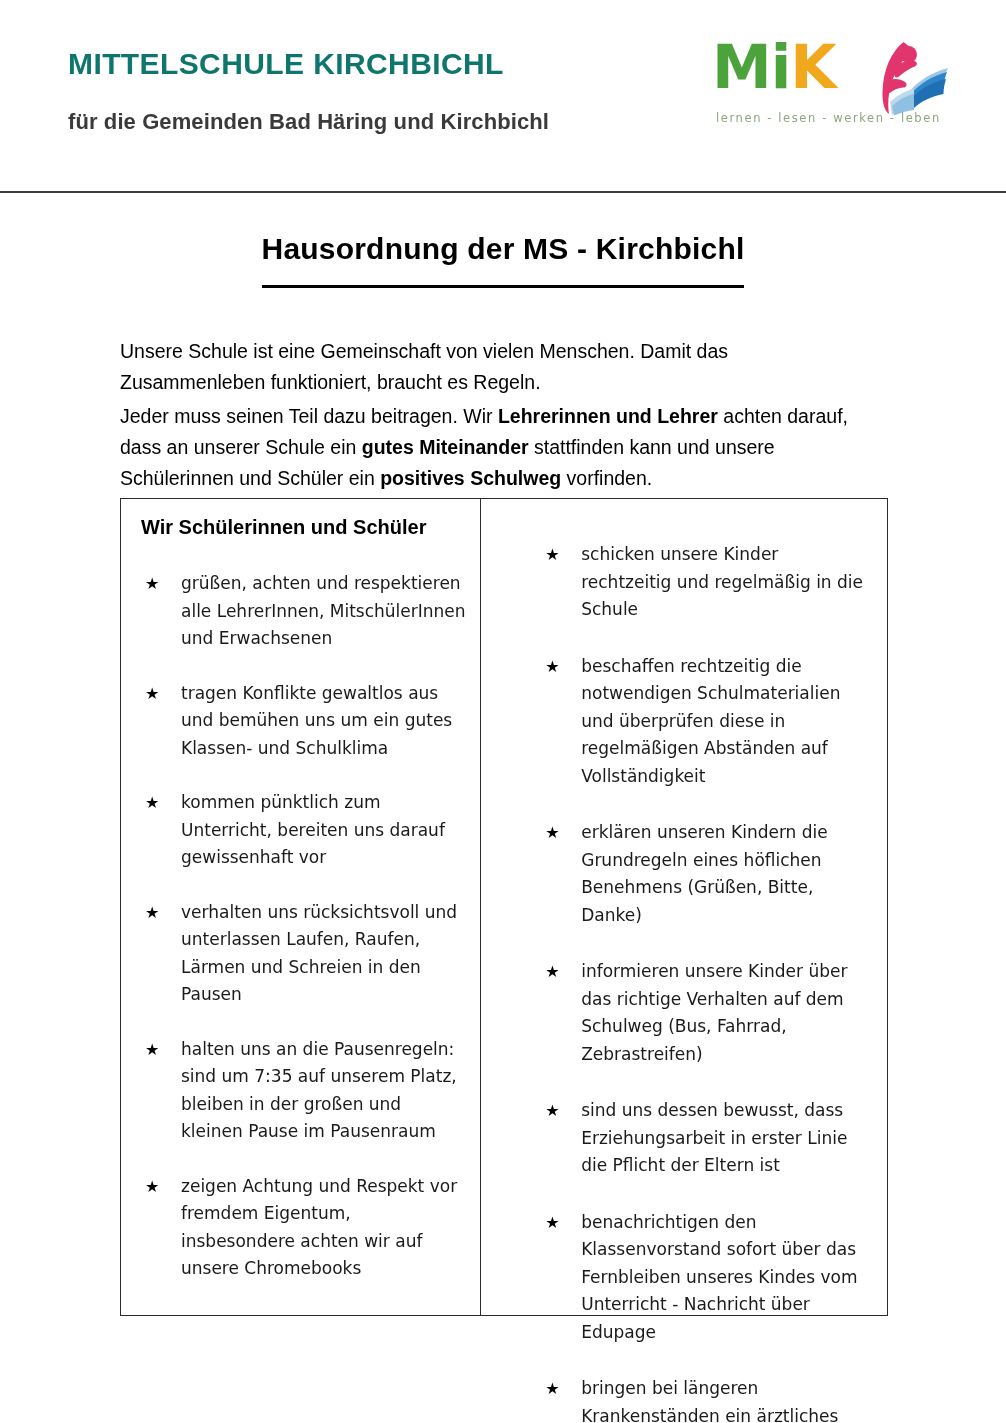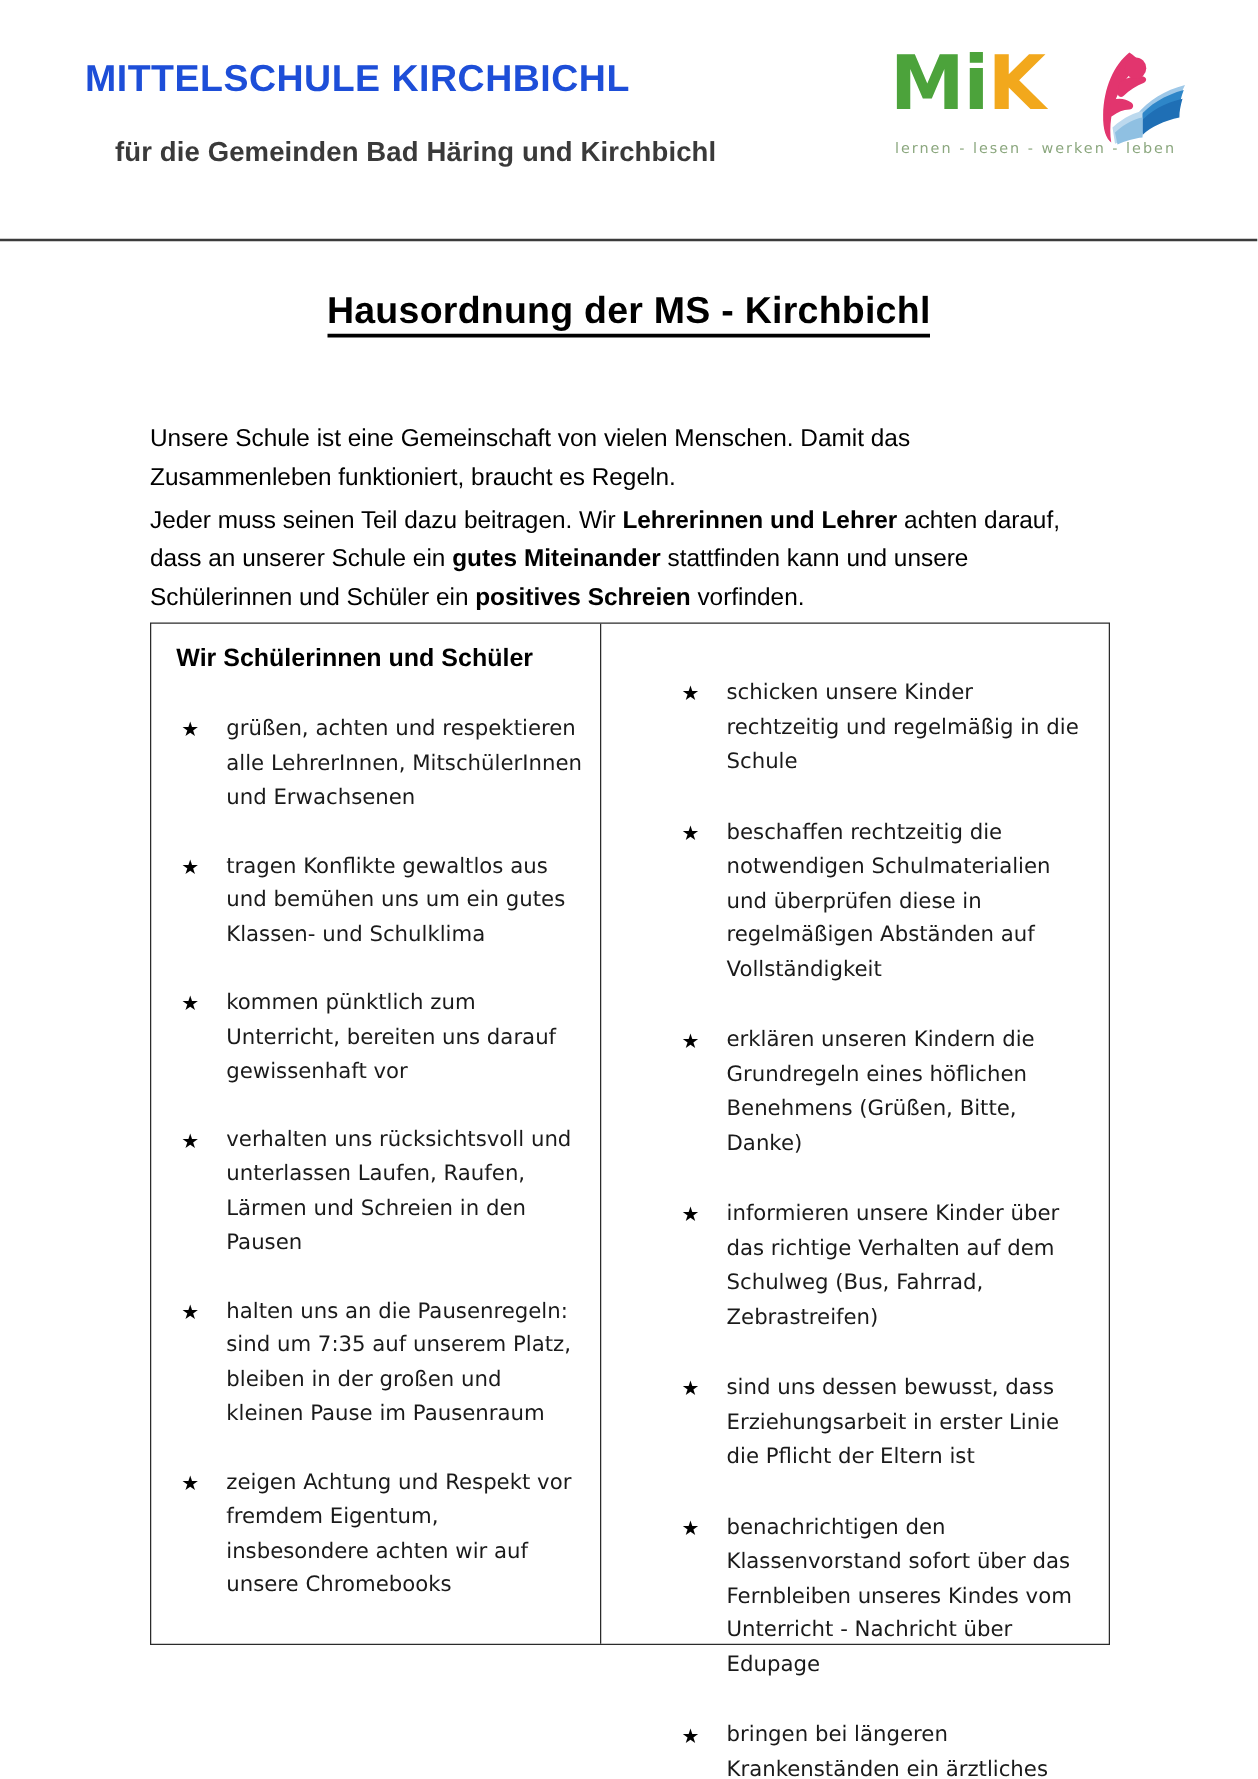--- a/index.html
+++ b/index.html
@@ -24,35 +24,34 @@
     height: 192px;
   }
   .school-name {
     position: absolute;
     left: 68px;
     top: 47px;
     font-family: "Liberation Sans", sans-serif;
     font-size: 30px;
     font-weight: bold;
     letter-spacing: 0.4px;
-    color: #1d4ed8;
+    color: #0f766e;
     white-space: nowrap;
     text-align: right;
   }
   .school-sub {
     position: absolute;
     left: 68px;
     top: 109px;
     font-family: "Liberation Sans", sans-serif;
     font-size: 22px;
     font-weight: bold;
     letter-spacing: 0.1px;
     color: #3a3a3a;
     white-space: nowrap;
-    margin-left: 24px;
   }
 
   
   .logo {
     position: absolute;
     left: 712px;
     top: 34px;
     width: 240px;
     height: 110px;
   }
@@ -104,21 +103,21 @@
     width: 1006px;
     text-align: center;
     font-family: "Liberation Sans", sans-serif;
     font-size: 30px;
     font-weight: bold;
     letter-spacing: 0.2px;
     color: #000;
   }
   .doc-title span {
     border-bottom: 3px solid #000;
-    padding-bottom: 2px;
+    padding-bottom: 20px;
   }
 
   
   .intro {
     position: absolute;
     left: 120px;
     width: 766px;
     text-align: left;
     font-family: "Liberation Sans", sans-serif;
     font-size: 19.5px;
@@ -221,21 +220,21 @@
 
 <div class="doc-title">
   <span>Hausordnung der MS - Kirchbichl</span>
 </div>
 
 <div class="intro intro-1">
   <span>Unsere Schule ist eine Gemeinschaft von vielen Menschen. Damit das</span><br>
   <span>Zusammenleben funktioniert, braucht es Regeln.</span>
 </div>
 
-<div class="intro intro-2"><span>Jeder muss seinen Teil dazu beitragen. Wir </span><b>Lehrerinnen und Lehrer</b><span> achten darauf, dass an unserer Schule ein </span><b>gutes Miteinander</b><span> stattfinden kann und unsere Schülerinnen und Schüler ein </span><b>positives Schreien</b><span> vorfinden.</span></div>
+<div class="intro intro-2"><span>Jeder muss seinen Teil dazu beitragen. Wir </span><b>Lehrerinnen und Lehrer</b><span> achten darauf, dass an unserer Schule ein </span><b>gutes Miteinander</b><span> stattfinden kann und unsere Schülerinnen und Schüler ein </span><b>positives Schulweg</b><span> vorfinden.</span></div>
 
 <div class="table">
 
   <div class="col col-left">
     <div class="col-head">Wir Schülerinnen und Schüler</div>
     <ul class="bullets">
         <li class="bullet"><span class="star">★</span><span>grüßen, achten und respektieren alle LehrerInnen, MitschülerInnen und Erwachsenen</span></li>
         <li class="bullet"><span class="star">★</span><span>tragen Konflikte gewaltlos aus und bemühen uns um ein gutes Klassen- und Schulklima</span></li>
         <li class="bullet"><span class="star">★</span><span>kommen pünktlich zum Unterricht, bereiten uns darauf gewissenhaft vor</span></li>
         <li class="bullet"><span class="star">★</span><span>verhalten uns rücksichtsvoll und unterlassen Laufen, Raufen, Lärmen und Schreien in den Pausen</span></li>

